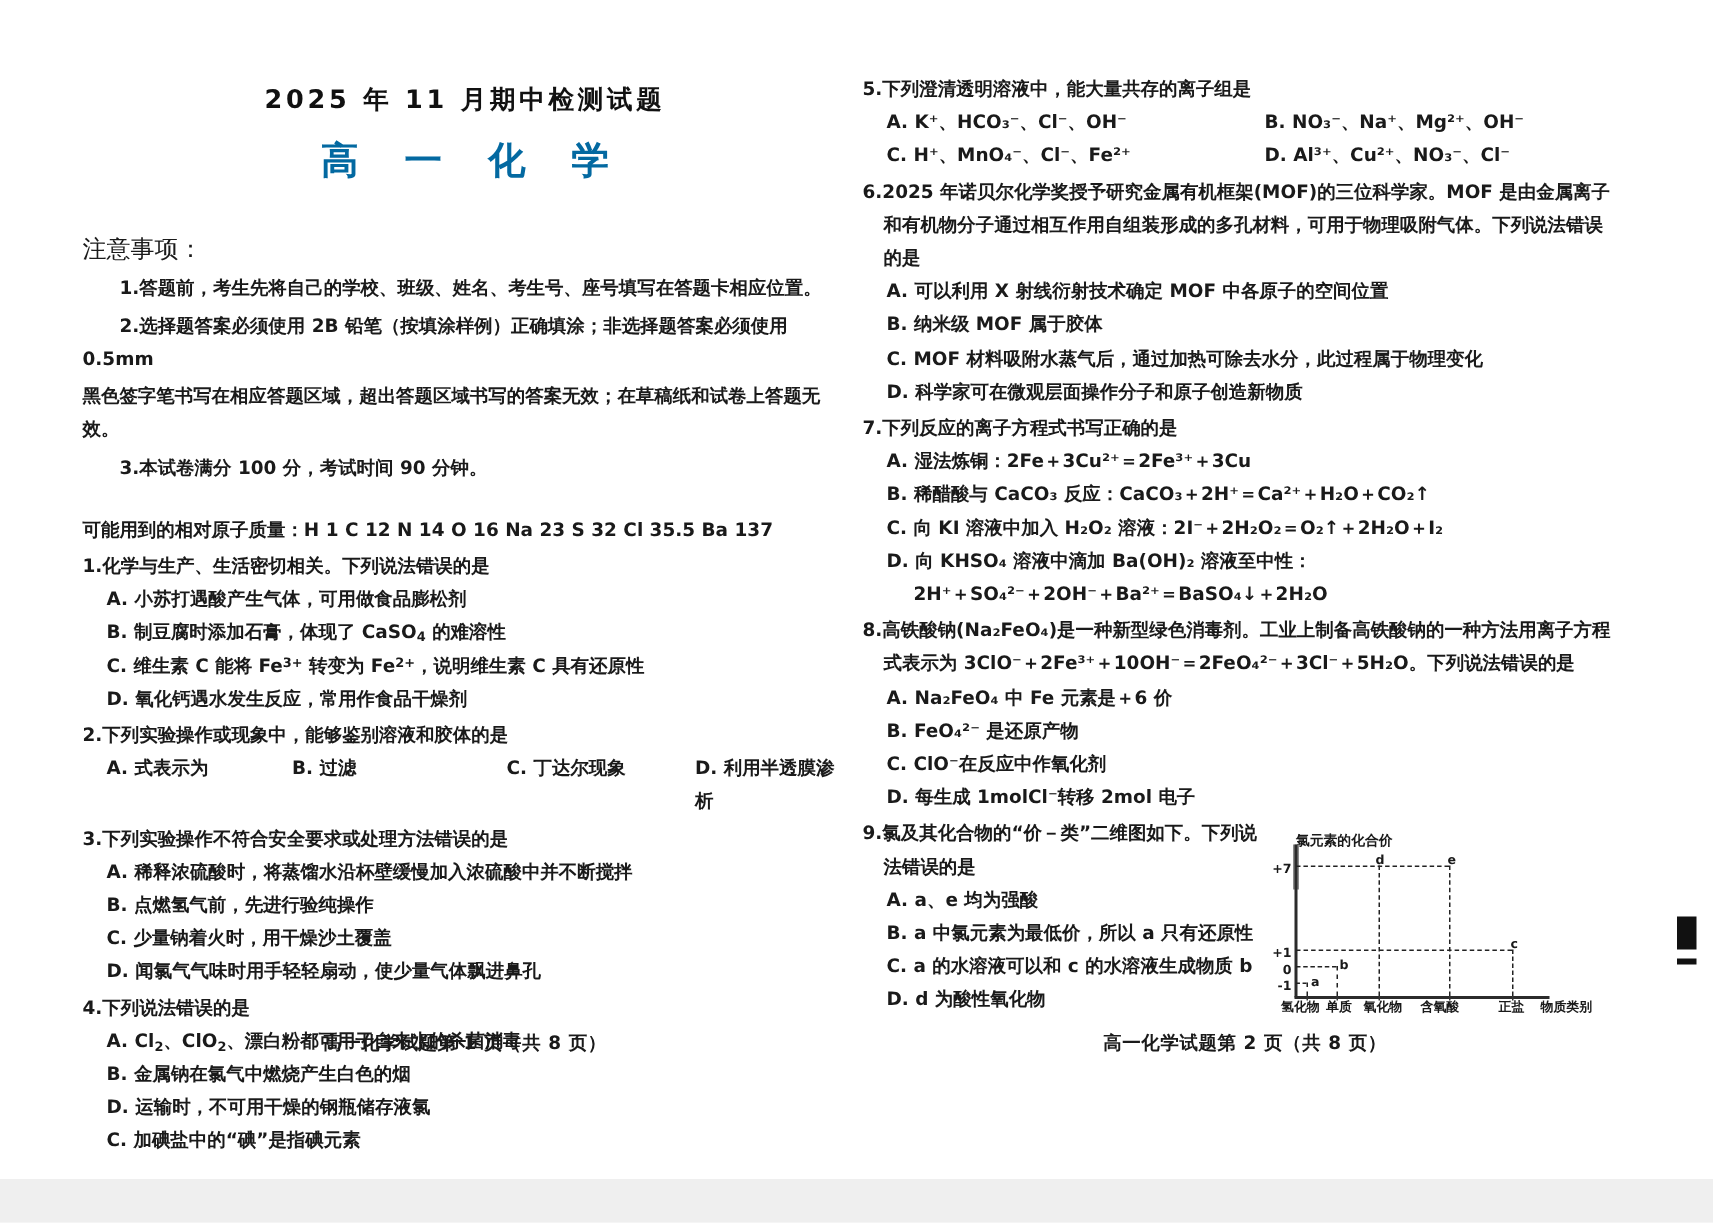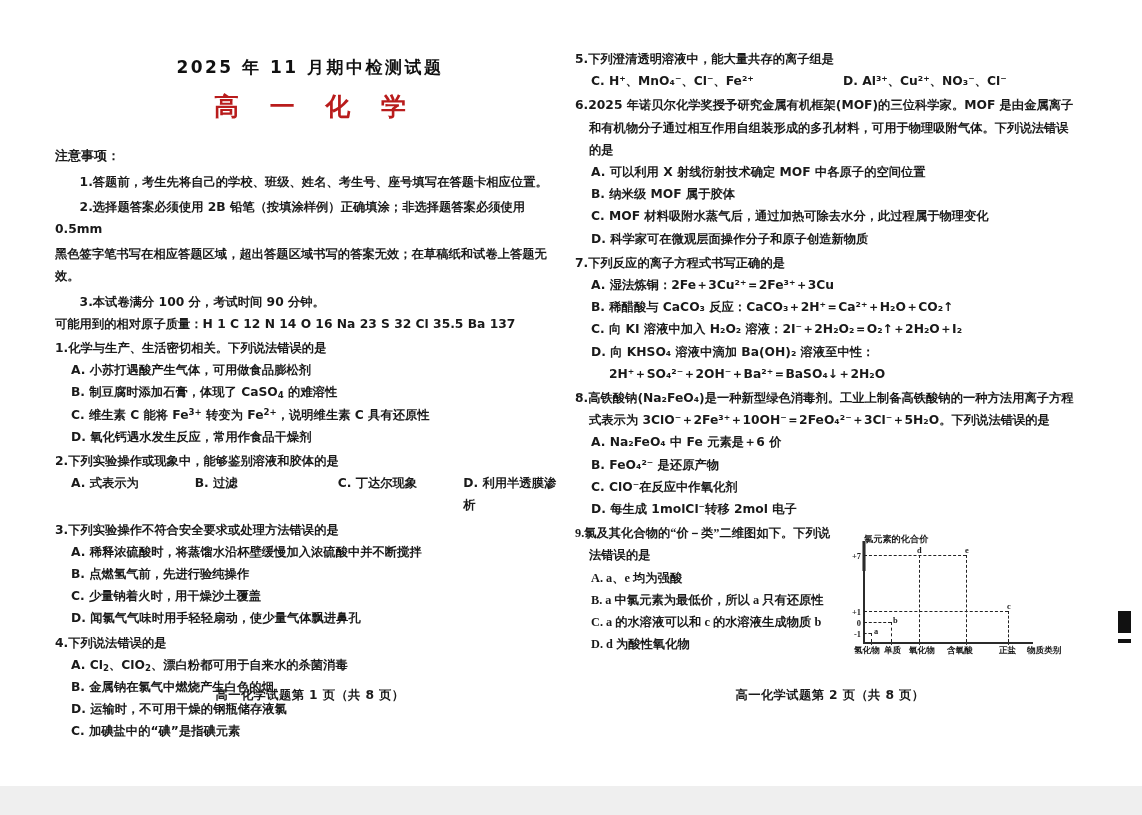--- a/index.html
+++ b/index.html
@@ -56,39 +56,39 @@
     padding-top: 56px;
     color: #111;
   }
   .doc-subject {
     text-align: center;
     font-size: 25px;
     font-weight: bold;
     letter-spacing: 11px;
     padding-top: 18px;
     padding-left: 11px;
-    color: #b91c1c;
+    color: #0369a1;
   }
 
   .notice-head {
-    font-weight: bold;
-    margin-top: 27px;
-    font-size: 13px;
+    font-weight: normal;
+    margin-top: 37px;
+    font-size: 16px;
   }
   .notice-item {
     text-indent: 2em;
     font-weight: bold;
     font-size: 12.3px;
     margin-top: 3px;
   }
   .notice-item.cont { text-indent: 0; }
   .atomic-line {
     font-weight: bold;
     font-size: 12.3px;
-    margin-top: 0;
+    margin-top: 19px;
   }
   .section-head {
     font-weight: bold;
     font-size: 12.3px;
     margin-top: 4px;
   }
 
   
   .q {
     margin-top: 2px;
@@ -138,21 +138,21 @@
     position: absolute;
     width: 510px;
     text-align: center;
     font-weight: bold;
     font-size: 12.3px;
     bottom: 64px;
     letter-spacing: .4px;
   }
 
   
-  .q9-wrap { position: relative; font-family: Liberation Serif, serif; }
+  .q9-wrap { position: relative; }
   .q9-text { width: 268px; }
   #chart-box {
     position: absolute;
     left: 272px;
     top: 8px;
     width: 215px;
     height: 128px;
   }
   #chart-title {
     position: absolute;
@@ -299,20 +299,24 @@
 
       <div class="footer">高一化学试题第 1 页（共 8 页）</div>
     </div>
 
     <div class="col" id="col-right">
 
       <div style="height:46px"></div>
 
       <div class="q">
         <div class="q-stem">5.下列澄清透明溶液中，能大量共存的离子组是</div>
+        <div class="two-col-opts">
+          <span>A. K⁺、HCO₃⁻、Cl⁻、OH⁻</span>
+          <span>B. NO₃⁻、Na⁺、Mg²⁺、OH⁻</span>
+        </div>
         <div class="two-col-opts">
           <span>C. H⁺、MnO₄⁻、Cl⁻、Fe²⁺</span>
           <span>D. Al³⁺、Cu²⁺、NO₃⁻、Cl⁻</span>
         </div>
       </div>
 
       <div class="q">
         <div class="q-stem">6.2025 年诺贝尔化学奖授予研究金属有机框架(MOF)的三位科学家。MOF 是由金属离子</div>
         <div class="q-cont">和有机物分子通过相互作用自组装形成的多孔材料，可用于物理吸附气体。下列说法错误</div>
         <div class="q-cont">的是</div>

